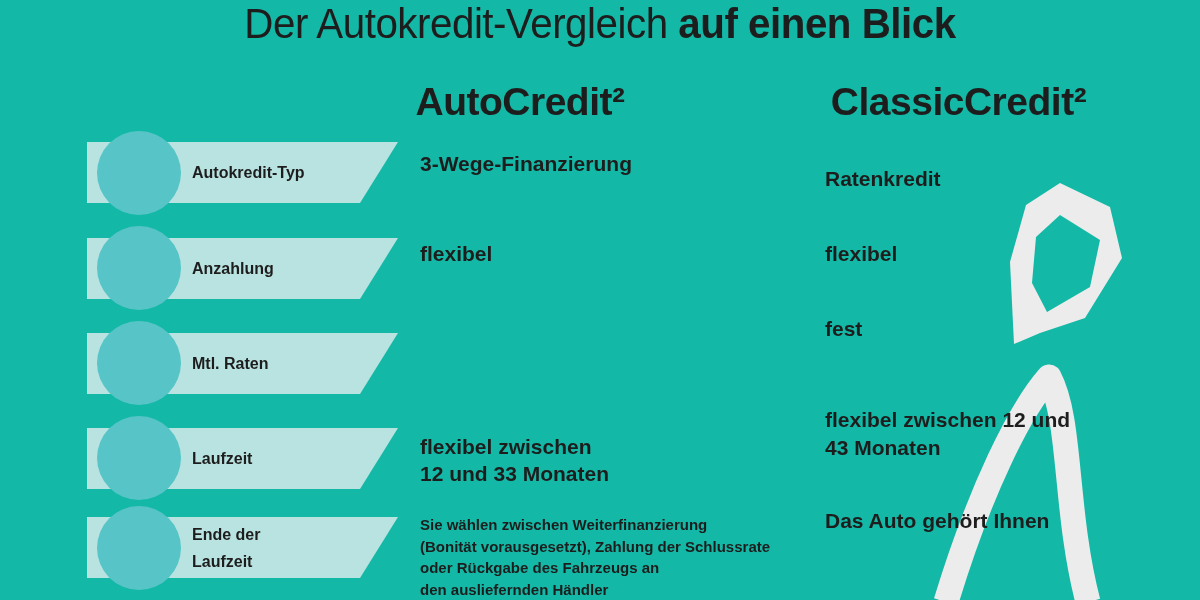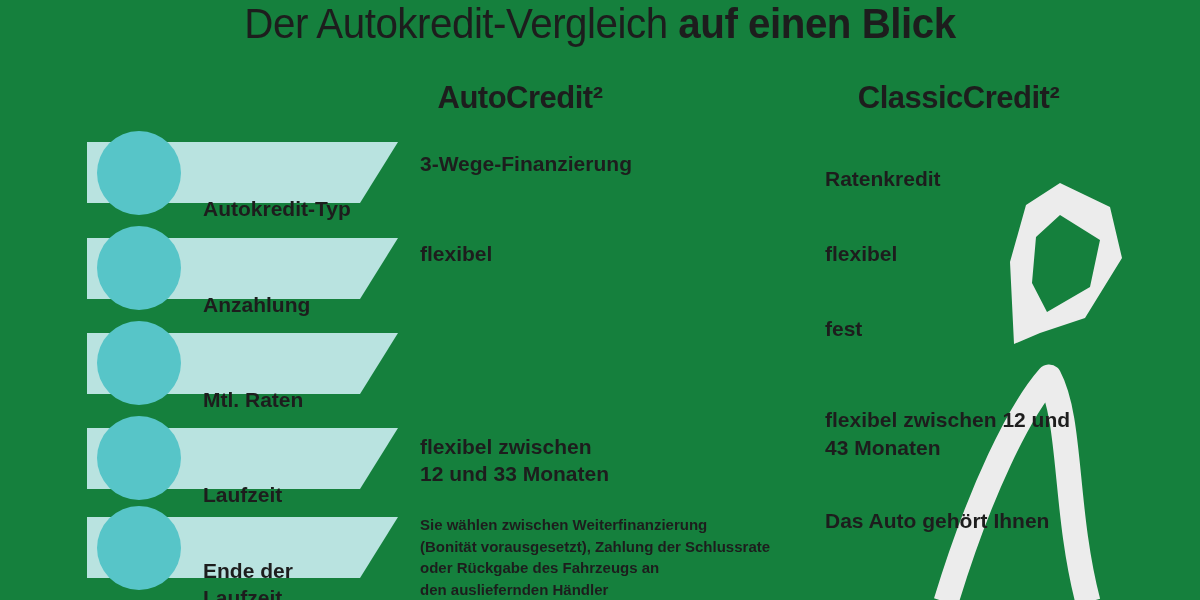--- a/index.html
+++ b/index.html
@@ -1,43 +1,43 @@
 <!DOCTYPE html>
 <html><head>
 <meta charset="utf-8">
 <style>
   html,body{margin:0;padding:0;background:#fff;}
   .canvas{
-    position:relative;width:1200px;height:600px;background:#15803d;
+    position:relative;width:1200px;height:600px;background:#14b8a6;
     overflow:hidden;font-family:"Liberation Sans",sans-serif;color:#1d1d1d;
   }
   .watermark{position:absolute;left:900px;top:150px;width:260px;height:450px;z-index:0;}
   .title{
     position:absolute;top:0;left:0;width:1200px;margin:0;text-align:center;
     font-size:42px;font-weight:400;letter-spacing:-0.5px;line-height:48px;z-index:2;
     transform:scaleX(0.96);transform-origin:center;
   }
   .title .bold{font-weight:700;}
   .colh{
-    position:absolute;top:80px;font-size:31px;font-weight:700;text-align:center;
+    position:absolute;top:80px;font-size:39px;font-weight:700;text-align:center;
     letter-spacing:-0.5px;z-index:2;
   }
   .colh.ac{left:400px;width:240px;}
   .colh.cc{left:826px;width:265px;}
   .banner{
     position:absolute;left:87px;width:311px;height:61px;background:#b9e3e0;
     clip-path:polygon(0 0,100% 0,273px 100%,0 100%);z-index:1;
   }
   .circle{
     position:absolute;left:97px;width:84px;height:84px;border-radius:50%;
     background:#57c5c8;z-index:2;
   }
   .rlabel{
-    position:absolute;left:203px;width:190px;font-size:21px;font-weight:700;
-    line-height:27px;white-space:pre-line;z-index:3;margin-top:36px;
+    position:absolute;left:192px;width:190px;font-size:16px;font-weight:700;
+    line-height:27px;white-space:pre-line;z-index:3;
   }
   .val{
     position:absolute;font-size:21px;font-weight:700;line-height:27px;
     white-space:pre-line;z-index:3;
   }
   .val.ac{left:420px;width:400px;}
   .val.cc{left:825px;width:280px;}
   .val.small{font-size:15px;line-height:21.5px;width:400px;}
   .b1{top:142px;} .b2{top:238px;} .b3{top:333px;} .b4{top:428px;} .b5{top:517px;}
   .c1{top:131px;} .c2{top:226px;} .c3{top:321px;} .c4{top:416px;} .c5{top:506px;}

